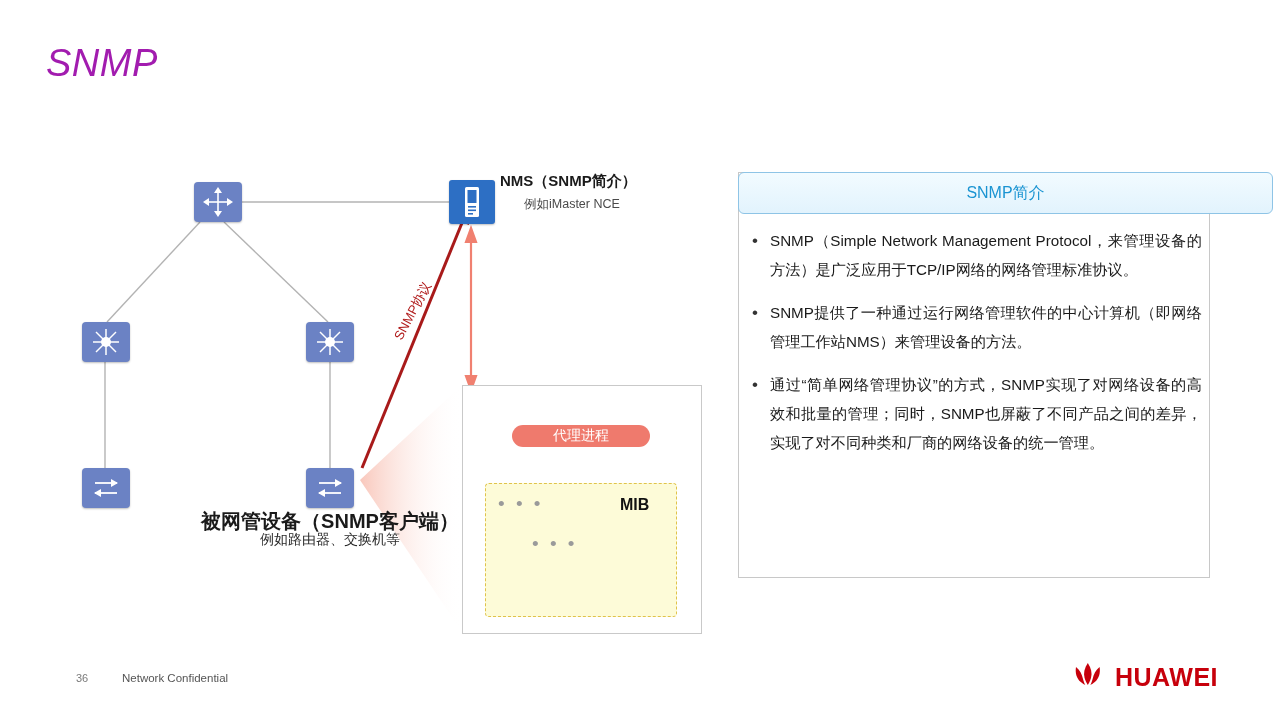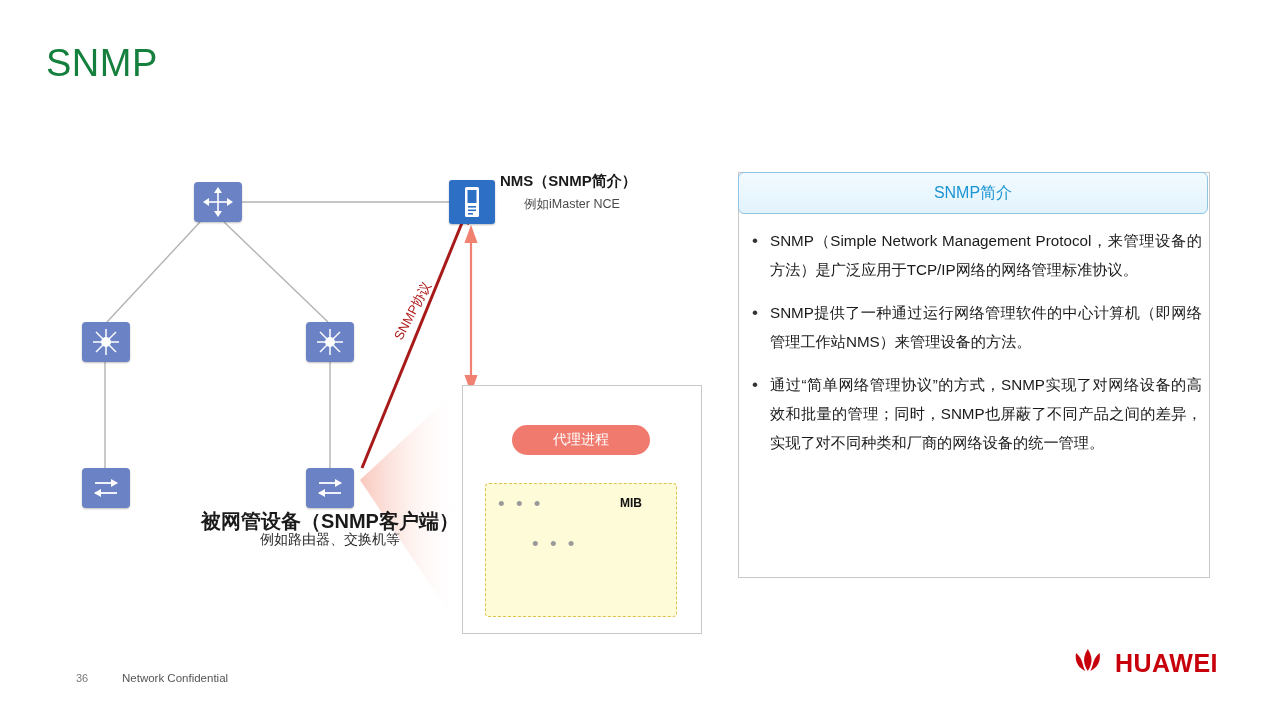--- a/index.html
+++ b/index.html
@@ -18,23 +18,24 @@
     position: absolute;
     inset: 0;
     background: #ffffff;
   }
   
   .title {
     position: absolute;
     left: 46px;
     top: 42px;
     font-size: 38px;
-    color: #15803d;
+    color: #a21caf;
     letter-spacing: 0.5px;
     font-weight: 400;
+    font-style: italic;
   }
 
   
   .diagram {
     position: absolute;
     left: 60px;
     top: 150px;
     width: 660px;
     height: 500px;
   }
@@ -120,21 +121,21 @@
     width: 238px;
     height: 247px;
     border: 1px solid #c9c9c9;
     background: #ffffff;
   }
   .agent-pill {
     position: absolute;
     left: 452px;
     top: 275px;
     width: 138px;
-    height: 30px;
+    height: 22px;
     border-radius: 15px;
     background: #ef7a6d;
     color: #ffffff;
     font-size: 14px;
     display: flex;
     align-items: center;
     justify-content: center;
   }
   .mib-box {
     position: absolute;
@@ -143,21 +144,21 @@
     width: 190px;
     height: 132px;
     background: #fdfbd8;
     border: 1px dashed #e0c34a;
     border-radius: 4px;
   }
   .mib-label {
     position: absolute;
     left: 560px;
     top: 346px;
-    font-size: 12px;
+    font-size: 16px;
     font-weight: bold;
     color: #111;
     text-align: center;
   }
   .dots {
     position: absolute;
     color: #9a9a9a;
     font-size: 19px;
     letter-spacing: 3px;
   }
@@ -169,21 +170,21 @@
     top: 172px;
     width: 470px;
     height: 404px;
     border: 1px solid #c8c8c8;
     background: #ffffff;
   }
   .panel-header {
     position: absolute;
     left: 738px;
     top: 172px;
-    width: 470px;
+    width: 535px;
     height: 42px;
     box-sizing: border-box;
     border: 1px solid #8ec4e6;
     border-radius: 6px;
     background: linear-gradient(180deg, #f2fbff 0%, #e2f3fd 100%);
     display: flex;
     align-items: center;
     justify-content: center;
     color: #1a94d2;
     font-size: 16px;
@@ -226,21 +227,21 @@
   .footer-conf {
     position: absolute;
     left: 122px;
     top: 672px;
     font-size: 11.5px;
     color: #555;
   }
   .huawei-logo {
     position: absolute;
     right: 62px;
-    top: 648px;
+    top: 662px;
     display: flex;
     align-items: center;
     gap: 10px;
   }
   .huawei-text {
     font-size: 25px;
     font-weight: bold;
     color: #c7000b;
     letter-spacing: 0.5px;
   }

